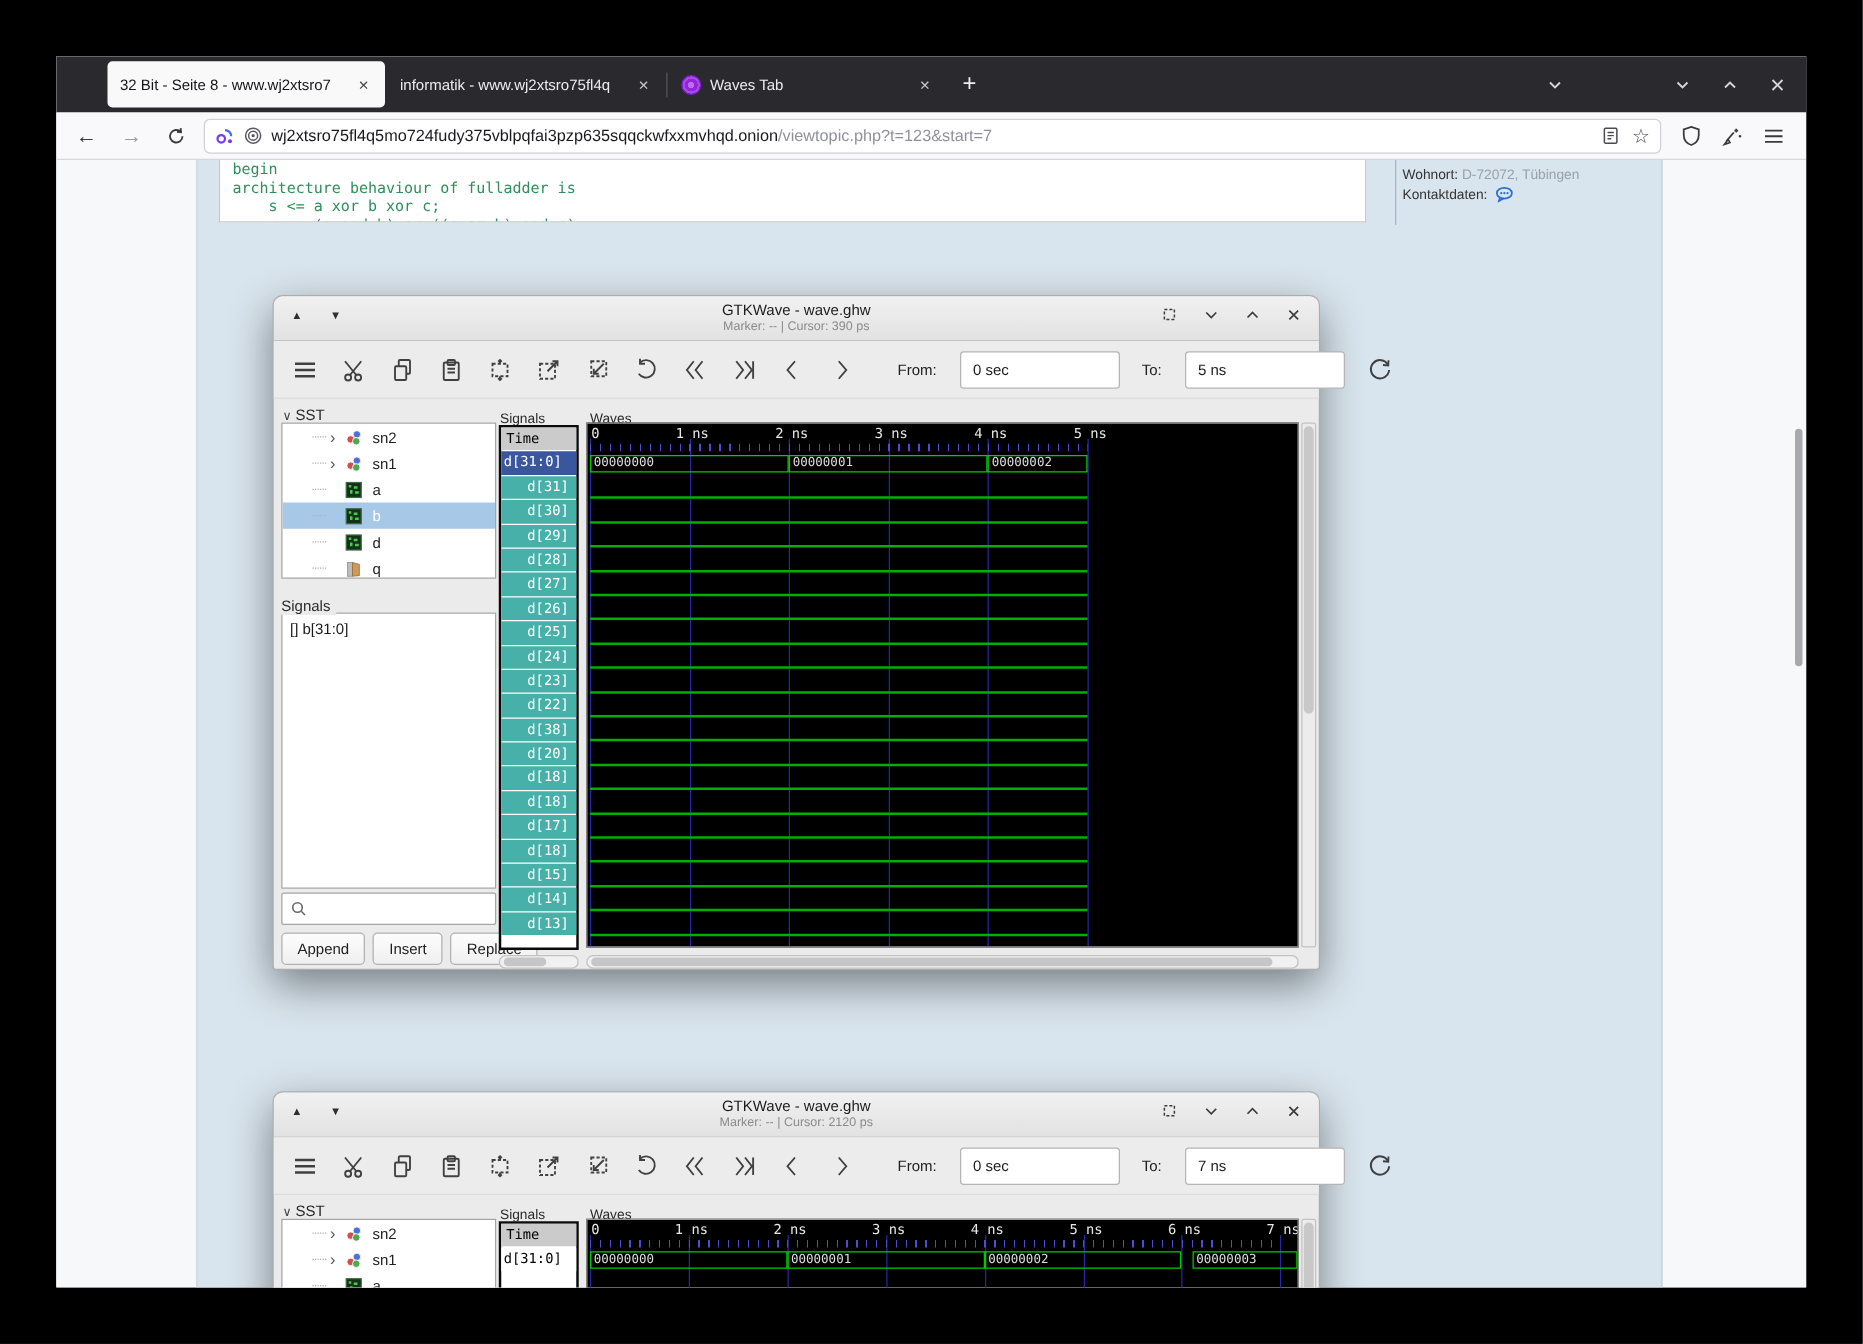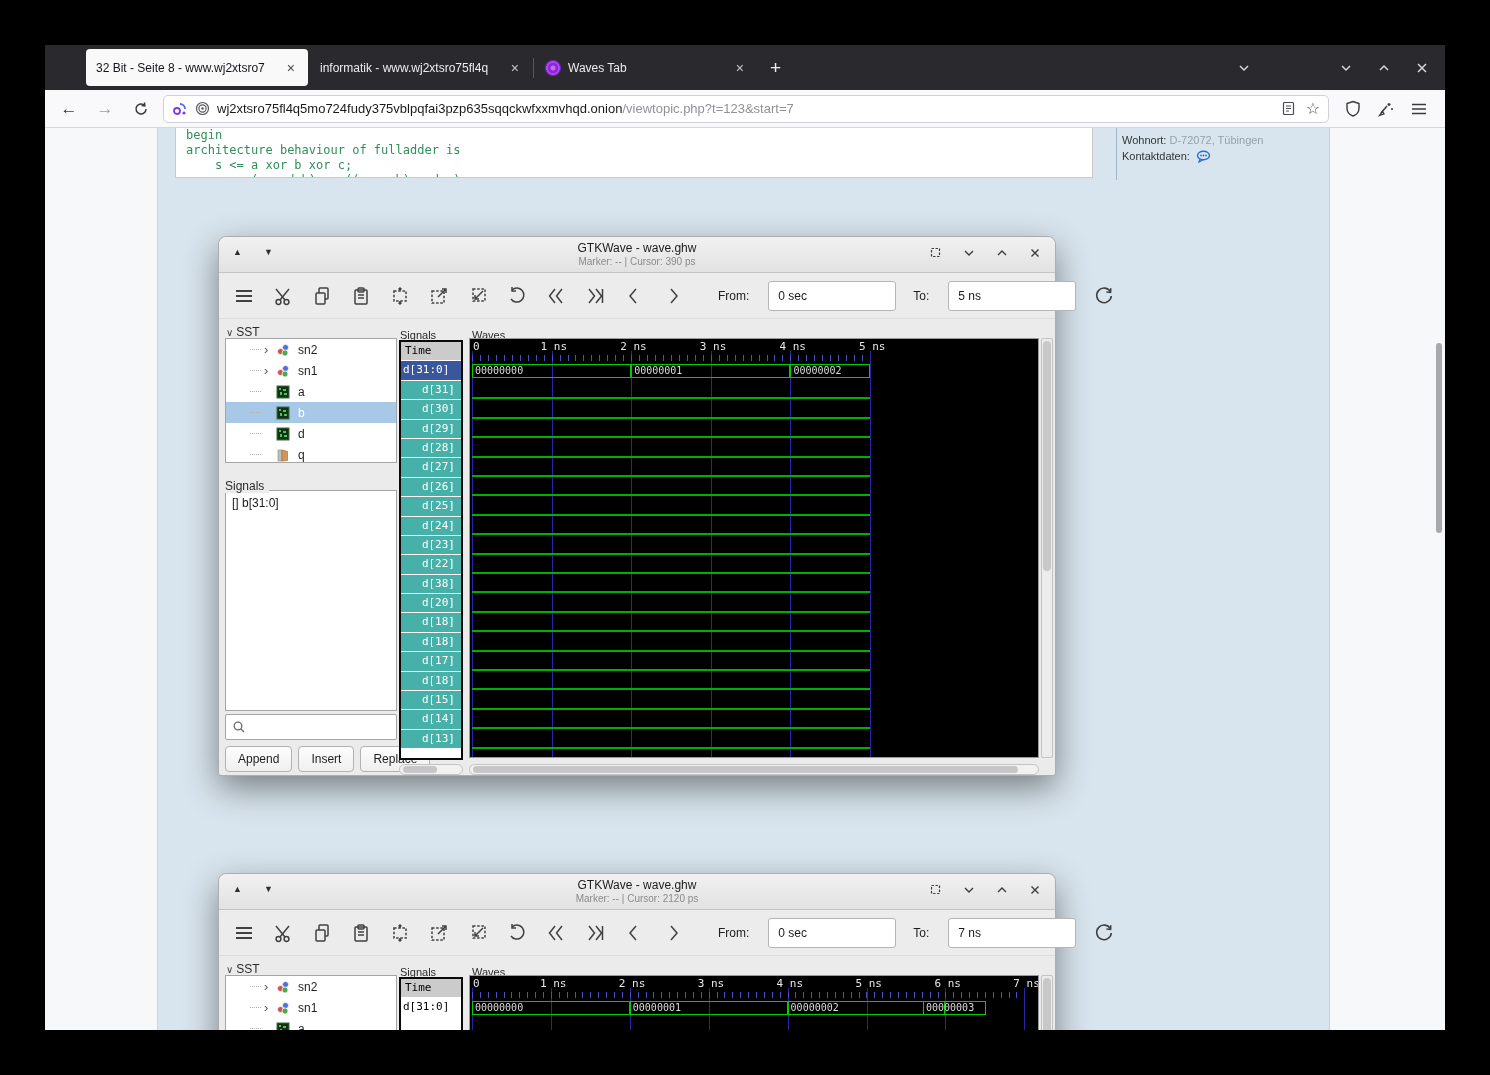--- a/index.html
+++ b/index.html
@@ -735,20 +735,20 @@
         <div class="tlabel" style="left:69.9px">1 ns</div>
         <div class="tlabel" style="left:148.8px">2 ns</div>
         <div class="tlabel" style="left:227.7px">3 ns</div>
         <div class="tlabel" style="left:306.6px">4 ns</div>
         <div class="tlabel" style="left:385.5px">5 ns</div>
         <div class="tlabel" style="left:464.4px">6 ns</div>
         <div class="tlabel" style="left:543.3px">7 ns</div>
         <div class="busseg" style="left:2.0px;width:157.8px;top:25px">00000000</div>
         <div class="busseg" style="left:159.8px;width:157.8px;top:25px">00000001</div>
         <div class="busseg" style="left:317.6px;width:157.8px;top:25px">00000002</div>
-        <div class="busseg" style="left:453px;width:63px;top:25px">00000003</div>
+        <div class="busseg" style="left:484px;width:84px;top:25px">00000003</div>
       </div>
     <div class="wave-vscroll">
         <div class="thumb"></div>
       </div>
   </div>
 
 </div>
 
 </body></html>

